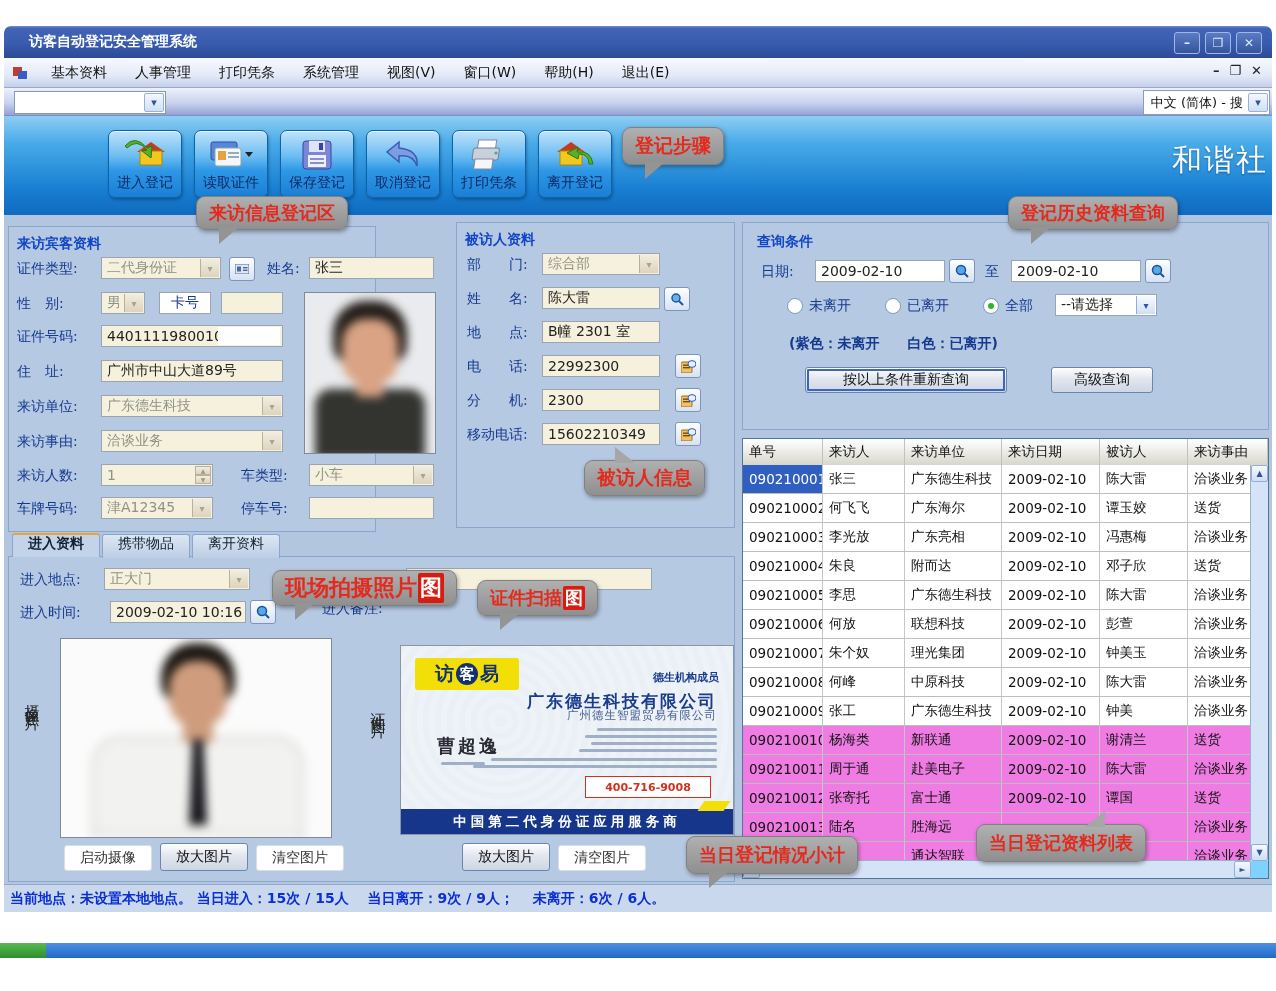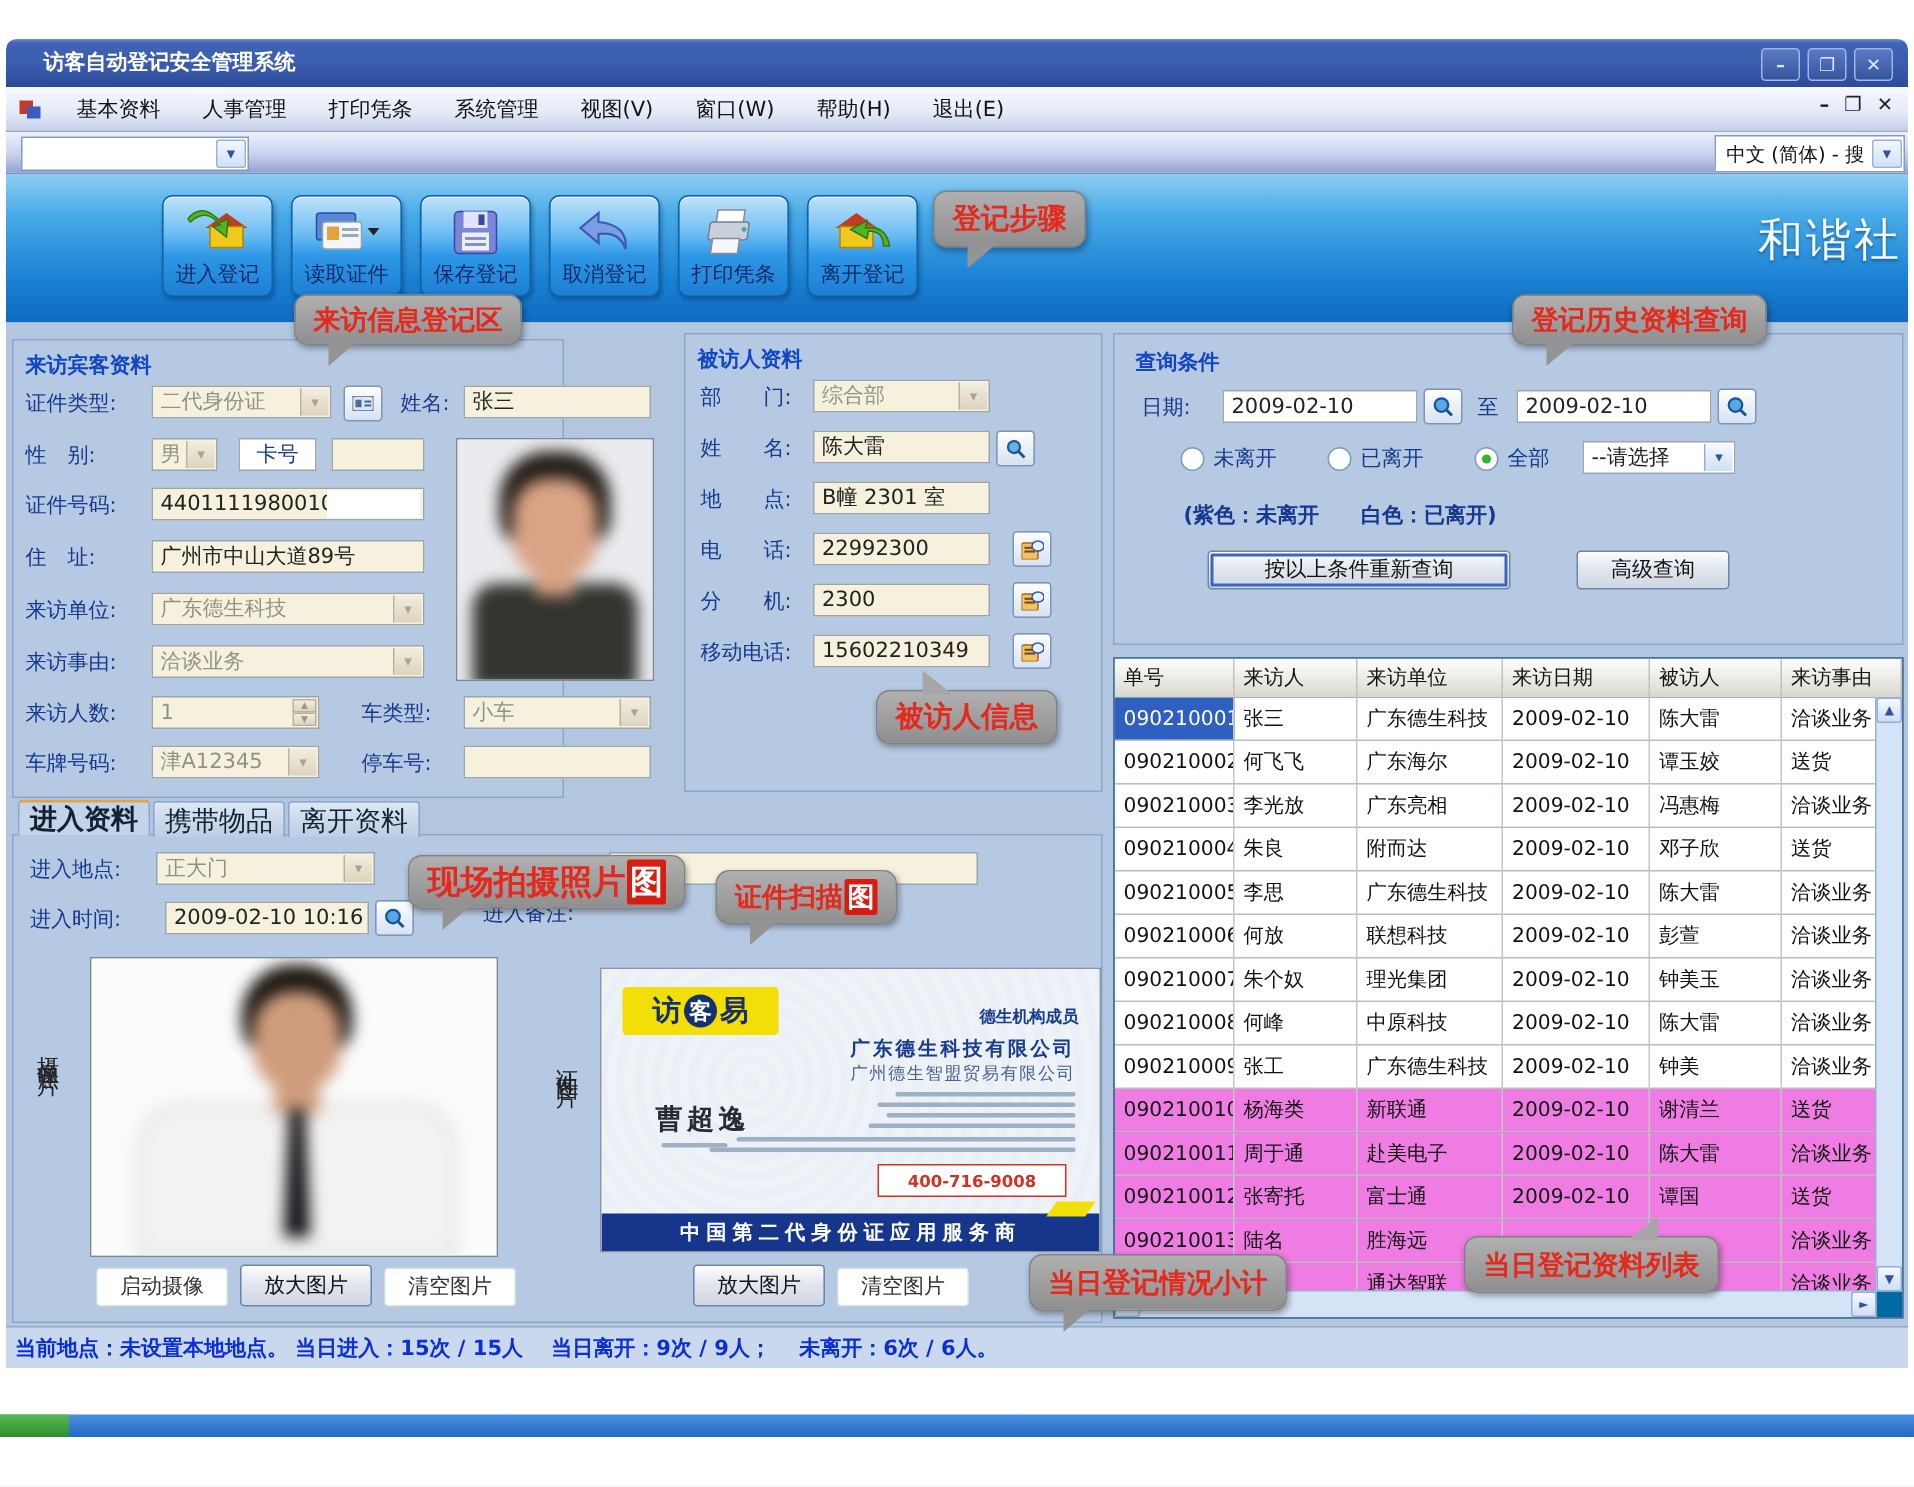--- a/index.html
+++ b/index.html
@@ -66,42 +66,42 @@
     background:linear-gradient(180deg,#fefefe,#e2e6ee 45%,#cfd6e4);font-size:14px;color:#111;
     display:flex;align-items:center;justify-content:center;box-sizing:border-box;}
   .btn.focus{outline:2px solid #3a66c0;outline-offset:-4px;}
   .btn.flat{background:#fff;border:1px solid #d8dde6;color:#333;}
   .radio{position:absolute;display:flex;align-items:center;gap:6px;font-size:14px;color:#16398f;}
   .rdot{width:14px;height:14px;border-radius:50%;background:#fff;border:1px solid #7f9db9;
     display:flex;align-items:center;justify-content:center;}
   .rdot .in{width:6px;height:6px;border-radius:50%;background:#2db52d;}
   
   .rtable{position:absolute;left:742px;top:438px;width:527px;height:441px;border:1px solid #54749c;
-    background:#0369a1;box-sizing:border-box;overflow:hidden;}
+    background:#7dd3fc;box-sizing:border-box;overflow:hidden;}
   .thead{display:flex;height:26px;background:linear-gradient(180deg,#ffffff,#e8e8e2 60%,#d6d6cc);
     border-bottom:1px solid #999;font-size:13.5px;color:#111;}
   .thead .tcell{display:flex;align-items:center;border-right:1px solid #c2c2b8;padding-left:6px;box-sizing:border-box;}
   .tbody{position:absolute;left:0;top:26px;right:17px;bottom:17px;overflow:hidden;}
   .trow{display:flex;height:28px;border-bottom:1px solid #bdbdbd;background:#fff;font-size:13.5px;color:#111;}
   .trow.pink{background:#ee7ce2;}
   .tcell{display:flex;align-items:center;padding-left:6px;box-sizing:border-box;border-right:1px solid #c6c6c6;
     white-space:nowrap;overflow:hidden;}
   .tcell.sel{background:#2f5fc0;color:#fff;}
   .c0{width:80px;}.c1{width:82px;}.c2{width:97px;}.c3{width:98px;}.c4{width:88px;}.c5{flex:1;border-right:none;}
   .vscroll{position:absolute;right:0;top:26px;bottom:17px;width:17px;background:#d5e3f6;
     border-left:1px solid #9ab0d0;display:flex;flex-direction:column;justify-content:space-between;}
   .hscroll{position:absolute;left:0;right:17px;bottom:0;height:17px;background:#d5e3f6;
     border-top:1px solid #9ab0d0;display:flex;justify-content:space-between;}
   .sbtn{width:17px;height:17px;background:linear-gradient(180deg,#f5f9ff,#cfdef4);
     border:1px solid #93aed6;border-radius:2px;color:#33539c;font-size:8px;
     display:flex;align-items:center;justify-content:center;box-sizing:border-box;}
   
   .tab{position:absolute;height:24px;border:1px solid #8aa6cc;border-bottom:none;border-radius:3px 3px 0 0;
-    background:linear-gradient(180deg,#dde7f4,#bdcde4);font-size:18px;color:#123;
-    display:flex;align-items:center;justify-content:center;box-sizing:border-box;}
+    background:linear-gradient(180deg,#dde7f4,#bdcde4);font-size:14px;color:#123;
+    display:flex;align-items:flex-start;justify-content:center;box-sizing:border-box;}
   .tab.active{background:#c3d4ea;border-top:2px solid #e8a33c;font-weight:bold;}
   .vlabel{position:absolute;writing-mode:vertical-rl;letter-spacing:4px;font-size:15px;color:#222;}
   .photobox{position:absolute;background:#fff;border:1px solid #808a96;overflow:hidden;}
   
   .callout{position:absolute;background:linear-gradient(180deg,#b0b0b0,#8f8f8f);
     border:1px solid #818181;border-radius:9px;color:#e42a1e;font-weight:bold;font-size:19px;
     display:flex;align-items:center;justify-content:center;white-space:nowrap;
     box-shadow:1px 2px 4px rgba(0,0,0,.35);padding:3px 12px;box-sizing:border-box;z-index:50;}
   .callout .hl{background:#d81c10;color:#fff;padding:0 2px;margin-left:1px;border-radius:2px;}
   .tail-dl::after{content:"";position:absolute;left:22px;bottom:-15px;width:0;height:0;
@@ -627,21 +627,21 @@
 
   <div class="vlabel" style="left:368px;top:700px">证件图片</div>
   <div class="bizcard">
     <div style="position:absolute;inset:0;background:repeating-radial-gradient(circle at 30% 40%,#e9eef5 0 6px,#eef3f8 6px 12px);opacity:.7"></div>
     <div style="position:absolute;left:14px;top:12px;width:104px;height:32px;background:#f2df08;border-radius:3px;display:flex;align-items:center;justify-content:center;gap:2px;font-weight:bold;font-size:19px;color:#14306e">
       <span>访</span>
       <span style="background:#14306e;color:#fff;border-radius:50%;width:22px;height:22px;display:flex;align-items:center;justify-content:center;font-size:15px">客</span>
       <span>易</span>
     </div>
     <div style="position:absolute;right:14px;top:24px;font-size:11px;font-weight:bold;color:#1a3c8c">德生机构成员</div>
-    <div style="position:absolute;right:16px;top:44px;font-size:13px;font-weight:bold;letter-spacing:2px;color:#1a3c8c">广东德生科技有限公司</div>
+    <div style="position:absolute;right:16px;top:44px;font-size:17px;font-weight:bold;letter-spacing:2px;color:#1a3c8c">广东德生科技有限公司</div>
     <div style="position:absolute;right:16px;top:62px;font-size:11.5px;letter-spacing:1px;color:#4a6292">广州德生智盟贸易有限公司</div>
     <div style="position:absolute;left:36px;top:88px;font-size:18px;font-weight:bold;color:#2a2a34;letter-spacing:3px">曹超逸</div>
     <div class="bc-line" style="left:40px;top:116px;width:44px;height:3px"></div>
     <div class="bc-line" style="right:16px;top:82px;width:120px;height:3px"></div>
     <div class="bc-line" style="right:16px;top:89px;width:132px;height:3px"></div>
     <div class="bc-line" style="right:16px;top:96px;width:126px;height:3px"></div>
     <div class="bc-line" style="right:16px;top:103px;width:138px;height:3px"></div>
     <div class="bc-line" style="right:16px;top:112px;width:226px;height:3px"></div>
     <div class="bc-line" style="right:16px;top:119px;width:244px;height:3px"></div>
     <div style="position:absolute;right:22px;top:130px;width:124px;height:20px;background:#fff;border:1px solid #d23020;display:flex;align-items:center;justify-content:center;font-size:11px;font-weight:bold;color:#d23020">

